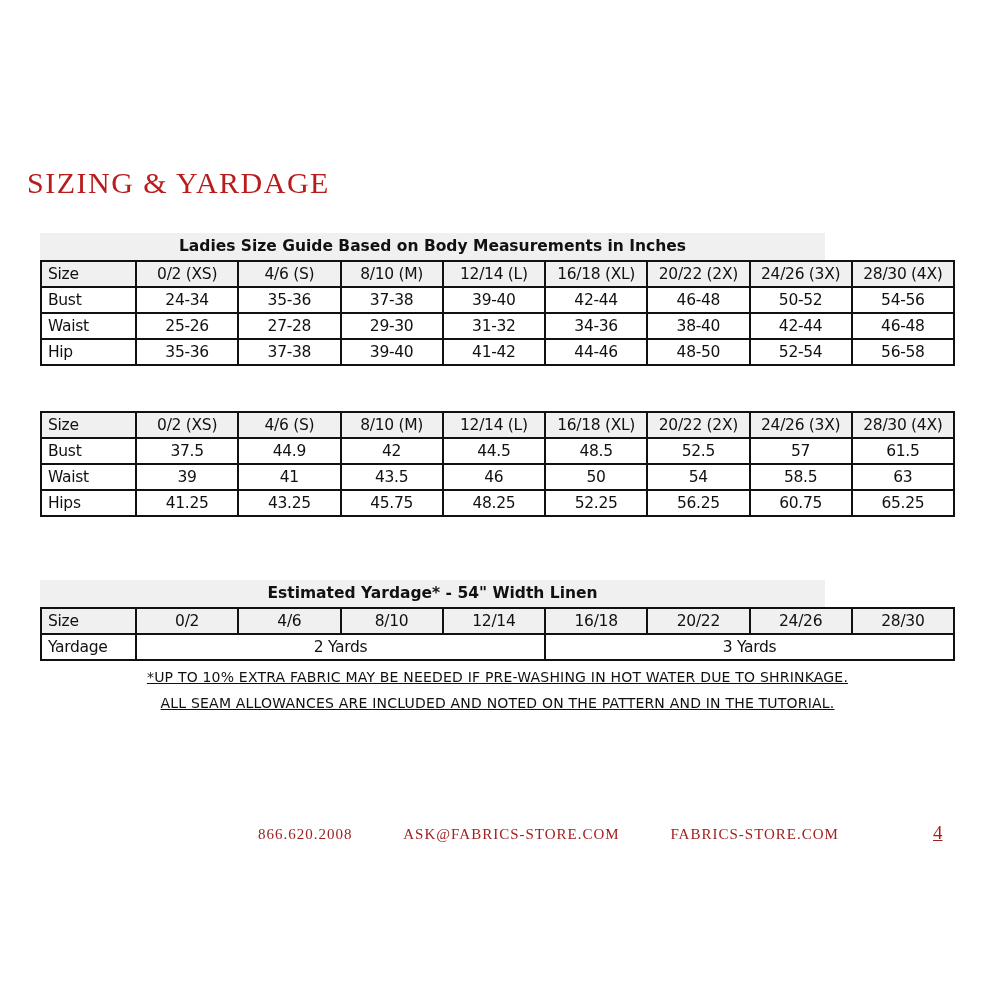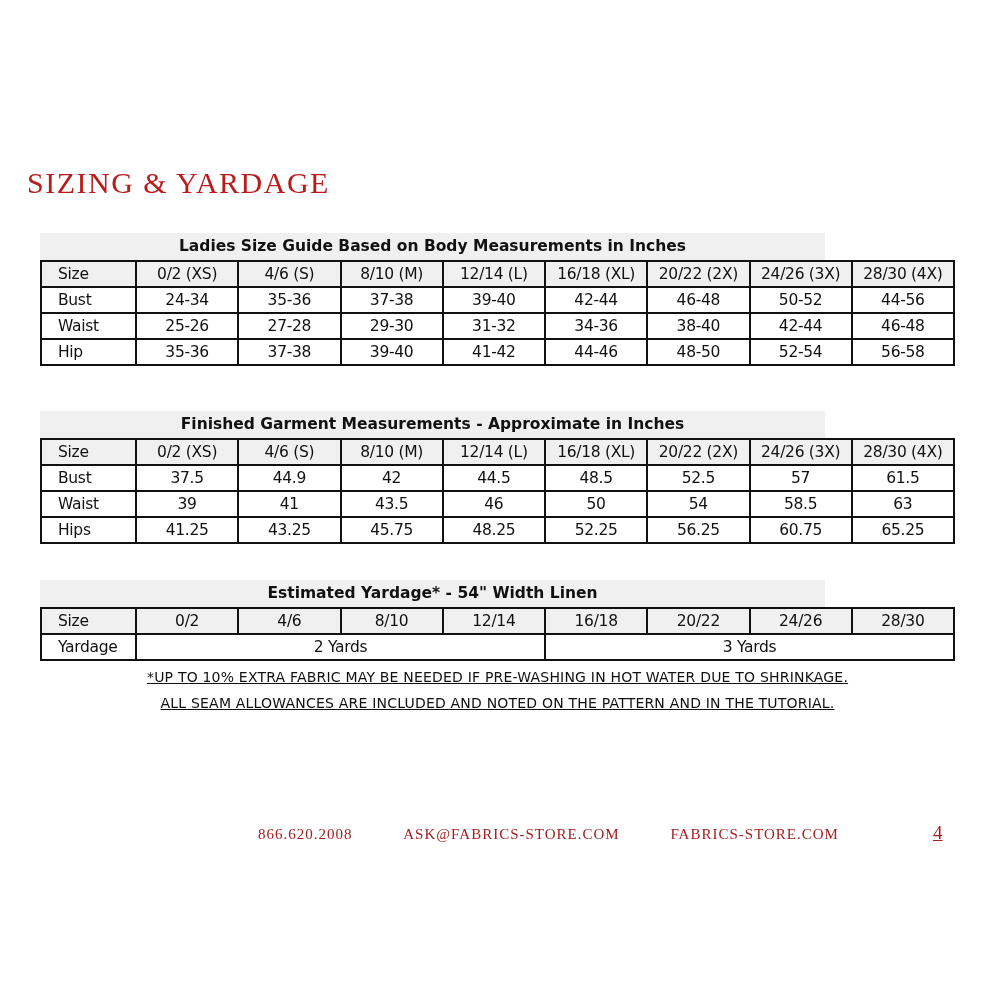--- a/index.html
+++ b/index.html
@@ -7,21 +7,21 @@
            font-family: "DejaVu Sans", sans-serif; color: #111; }
     .page-title { position: absolute; left: 27px; top: 166px; font-family: "Liberation Serif", serif;
                   font-size: 30px; color: #b91c1c; letter-spacing: 1.5px; font-weight: normal; margin: 0; }
     .section { position: absolute; left: 40px; width: 785px; }
     .band { height: 27px; background: #f0f0f0; text-align: center; font-size: 15.5px; font-weight: bold;
             line-height: 27px; color: #111; font-family: "DejaVu Sans", sans-serif; }
     table.grid { border-collapse: collapse; width: 915px; table-layout: fixed; }
     table.grid td { border: 2px solid #111; height: 24px; padding: 0; font-size: 15.5px; text-align: center;
                     line-height: 24px; white-space: nowrap; overflow: hidden; font-family: "DejaVu Sans", sans-serif;
                     letter-spacing: -0.3px; }
-    table.grid td.rowlabel { text-align: left; padding-left: 16px; }
+    table.grid td.rowlabel { text-align: left; padding-left: 6px; }
     table.grid tr.head td { background: #f0f0f0; }
     table.grid col.c0 { width: 95px; }
     .notes { position: absolute; left: 40px; width: 915px; text-align: center; font-size: 14px; color: #111;
              letter-spacing: 0.2px; text-decoration: underline; }
     .notes div { height: 26px; line-height: 26px; }
     .footer { position: absolute; top: 826px; left: 226px; font-family: "Liberation Serif", serif; font-size: 15px;
               color: #a31f1f; letter-spacing: 1px; }
     .footer span { margin-right: 14px; margin-left: 32px; }
     .page-num { position: absolute; top: 822px; left: 933px; font-family: "Liberation Serif", serif; font-size: 19px;
                 color: #a31f1f; text-decoration: underline; }
@@ -59,21 +59,21 @@
     </tr>
     <tr>
       <td class="rowlabel">Bust</td>
       <td>24-34</td>
       <td>35-36</td>
       <td>37-38</td>
       <td>39-40</td>
       <td>42-44</td>
       <td>46-48</td>
       <td>50-52</td>
-      <td>44-56</td>
+      <td>54-56</td>
     </tr>
     <tr>
       <td class="rowlabel">Waist</td>
       <td>25-26</td>
       <td>27-28</td>
       <td>29-30</td>
       <td>31-32</td>
       <td>34-36</td>
       <td>38-40</td>
       <td>42-44</td>
@@ -88,21 +88,20 @@
       <td>44-46</td>
       <td>48-50</td>
       <td>52-54</td>
       <td>56-58</td>
     </tr>
   </tbody>
     </table>
 </div>
 
 <div class="section" style="top:411px;">
-  <div class="band">Finished Garment Measurements - Approximate in Inches</div>
   <table class="grid">
     <colgroup>
         <col class="c0">
         <col>
         <col>
         <col>
         <col>
         <col>
         <col>
         <col>

